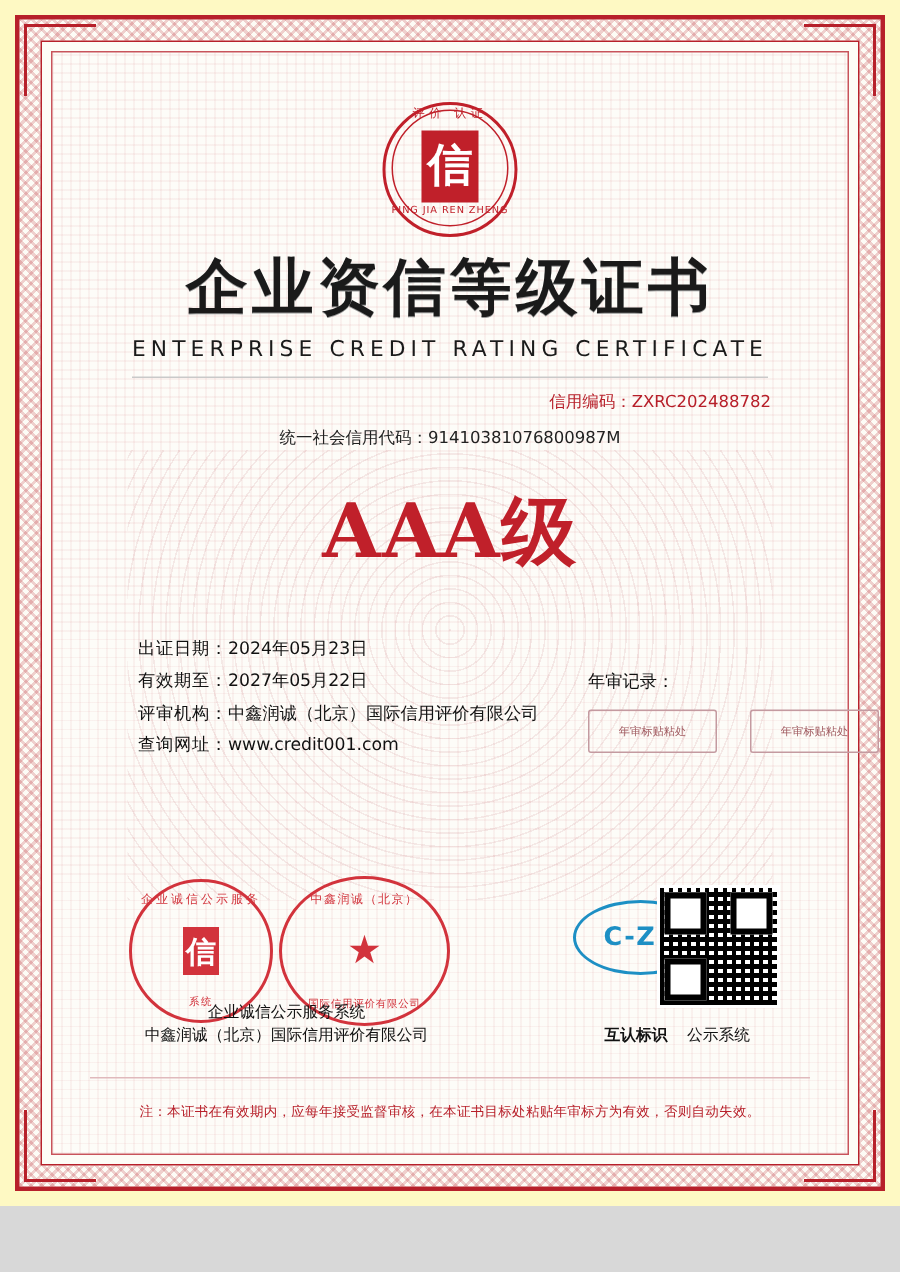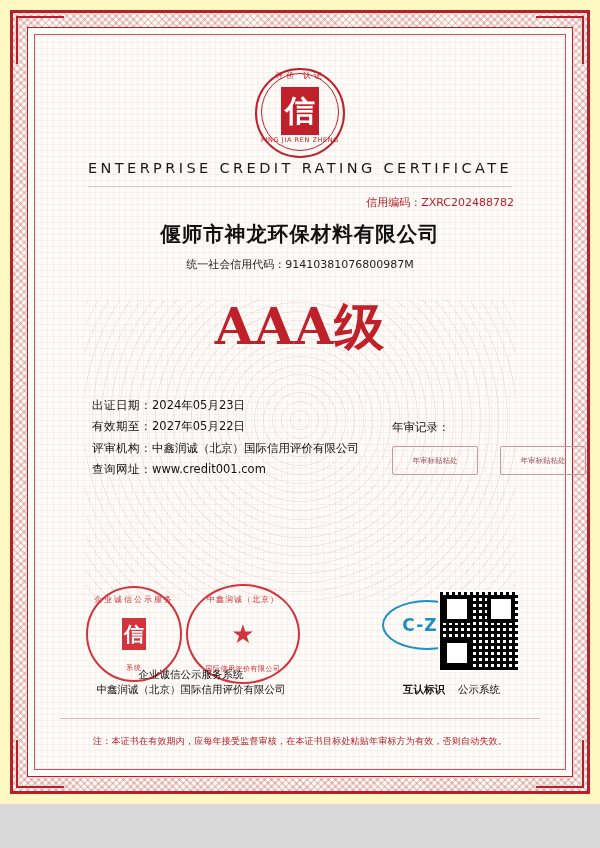--- a/index.html
+++ b/index.html
@@ -279,26 +279,26 @@
     <div class="logo-wrap">
       <div class="logo">
         <div class="ring"></div>
         <div class="ring2"></div>
         <div class="arc-top">评价 认证</div>
         <div class="box">信</div>
         <div class="pinyin">PING JIA REN ZHENG</div>
       </div>
     </div>
 
+    <div class="title-cn">企业资信等级证书</div>
     <div class="title-en">ENTERPRISE CREDIT RATING CERTIFICATE</div>
     <div class="rule"></div>
 
     <div class="credit-no">信用编码：ZXRC202488782</div>
 
-    <div class="company">偃师市神龙环保材料有限公司</div>
     <div class="usci">统一社会信用代码：91410381076800987M</div>
 
 
     <div class="grade">AAA级</div>
 
     <div class="info">
       <div>
         <span class="lbl">出证日期：</span><span>2024年05月23日</span>
       </div>
       <div>

